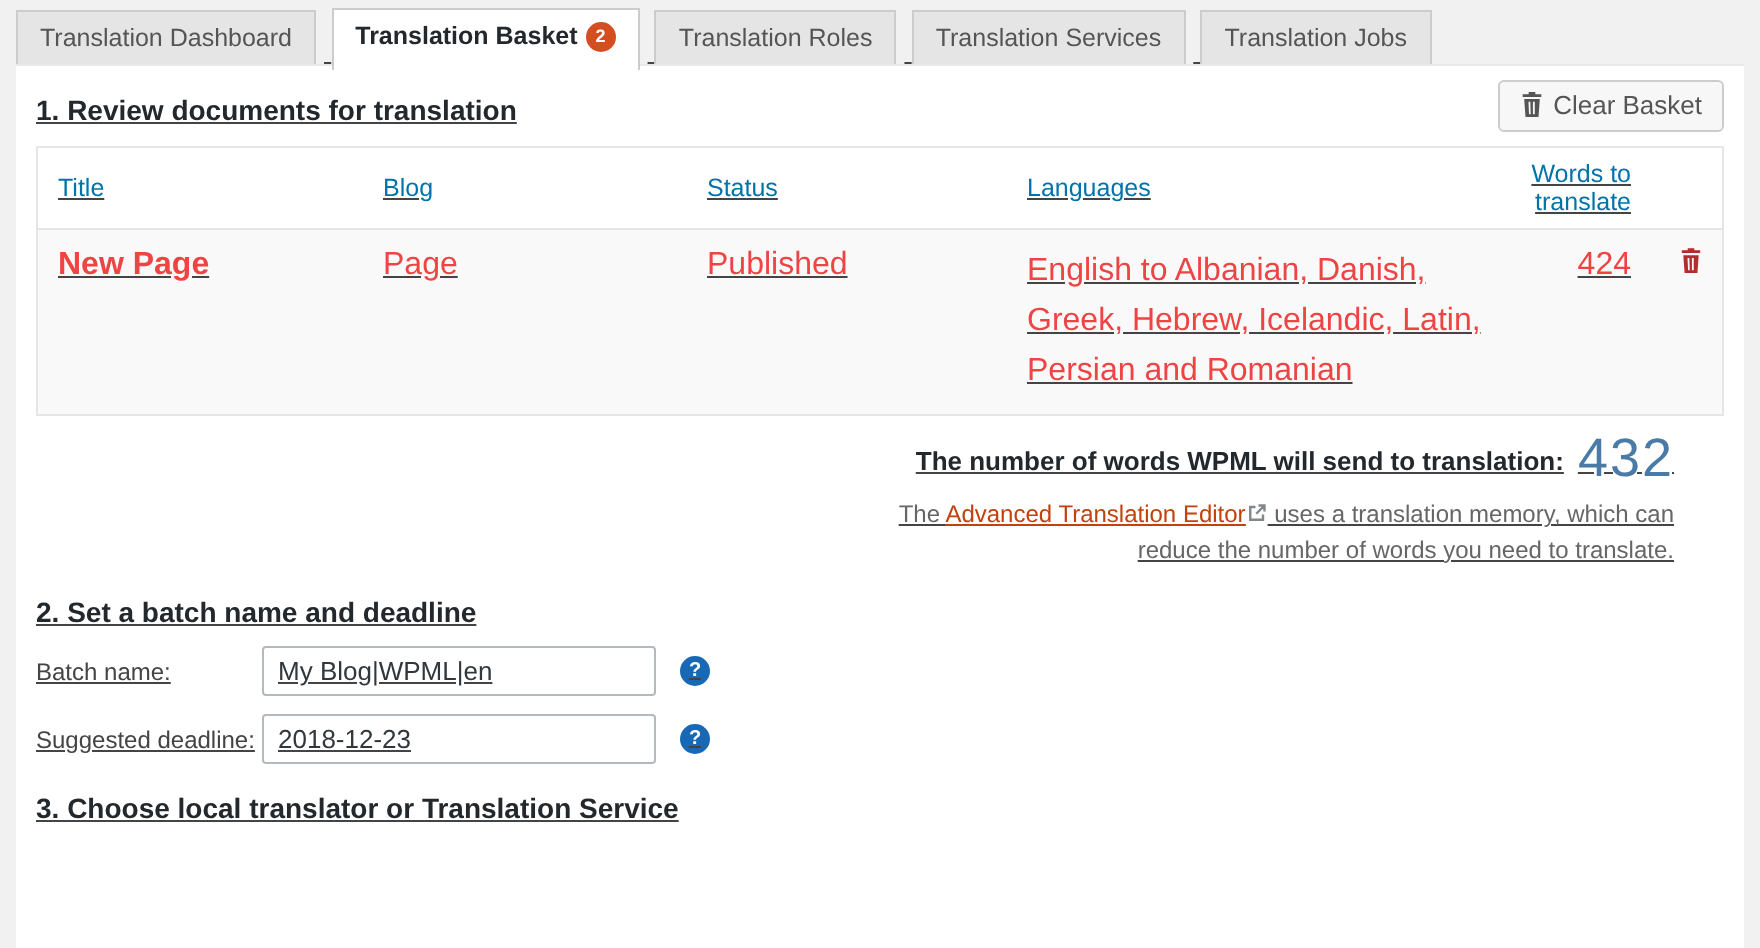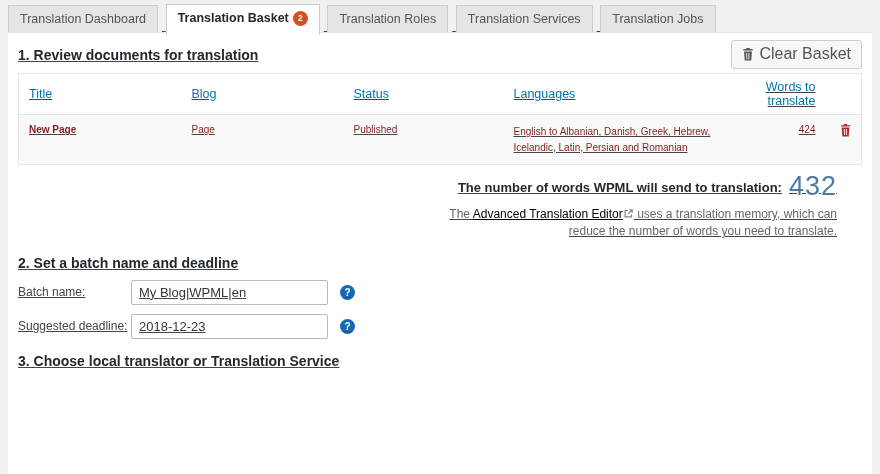--- a/index.html
+++ b/index.html
@@ -66,21 +66,21 @@
     padding-top:14px;
   }
 
   .clear-basket {
     position:absolute;
     top:7px; right:10px;
     background:#f7f7f7;
     border:1px solid #ccc;
     border-radius:3px;
     color:#555;
-    font-size:16px;
+    font-size:13px;
     padding:4px 10px 5px;
     cursor:pointer;
     display:inline-flex;
     align-items:center;
     gap:5px;
   }
 
   
   table.docs {
     width:100%;
@@ -93,22 +93,22 @@
     font-weight:normal;
     color:#0073aa;
     font-size:12.5px;
     padding:6px 10px;
     border-bottom:1px solid #e5e5e5;
     background:#fff;
     cursor:pointer;
   }
   table.docs th.num { text-align:right; }
   table.docs td {
-    font-size:10px;
-    color:#7f1d1d;
+    font-size:16px;
+    color:#ef4444;
     padding:9px 10px;
     vertical-align:top;
   }
   table.docs tr.odd td { background:#f9f9f9; }
   td.doc-title { font-weight:bold; color:#32373c; }
   td.langs { color:#666; font-size:11.5px; line-height:1.55; }
   td.num { text-align:right; }
   td.trash-cell { width:36px; text-align:right; padding-right:12px; }
   .col-title { width:163px; } .col-type { width:162px; } .col-status { width:160px; }
   .col-langs { width:250px; } .col-trash { width:36px; }
@@ -128,21 +128,21 @@
     letter-spacing:1px;
   }
   .summary-note {
     color:#666;
     font-size:12px;
     line-height:1.45;
     max-width:405px;
     margin-left:auto;
     margin-top:4px;
   }
-  .summary-note a { color:#000000;text-align:center; }
+  .summary-note a { color:#c2410c;text-align:center; }
   .ext-icon { color:#82878c; margin:0 1px; }
 
   
   .form-row { display:flex; align-items:center; margin-top:9px; }
   .form-row label { width:113px; font-size:12px; color:#444; }
   .form-row input {
     width:197px;
     height:25px;
     border:1px solid #b4b9be;
     border-radius:2px;

